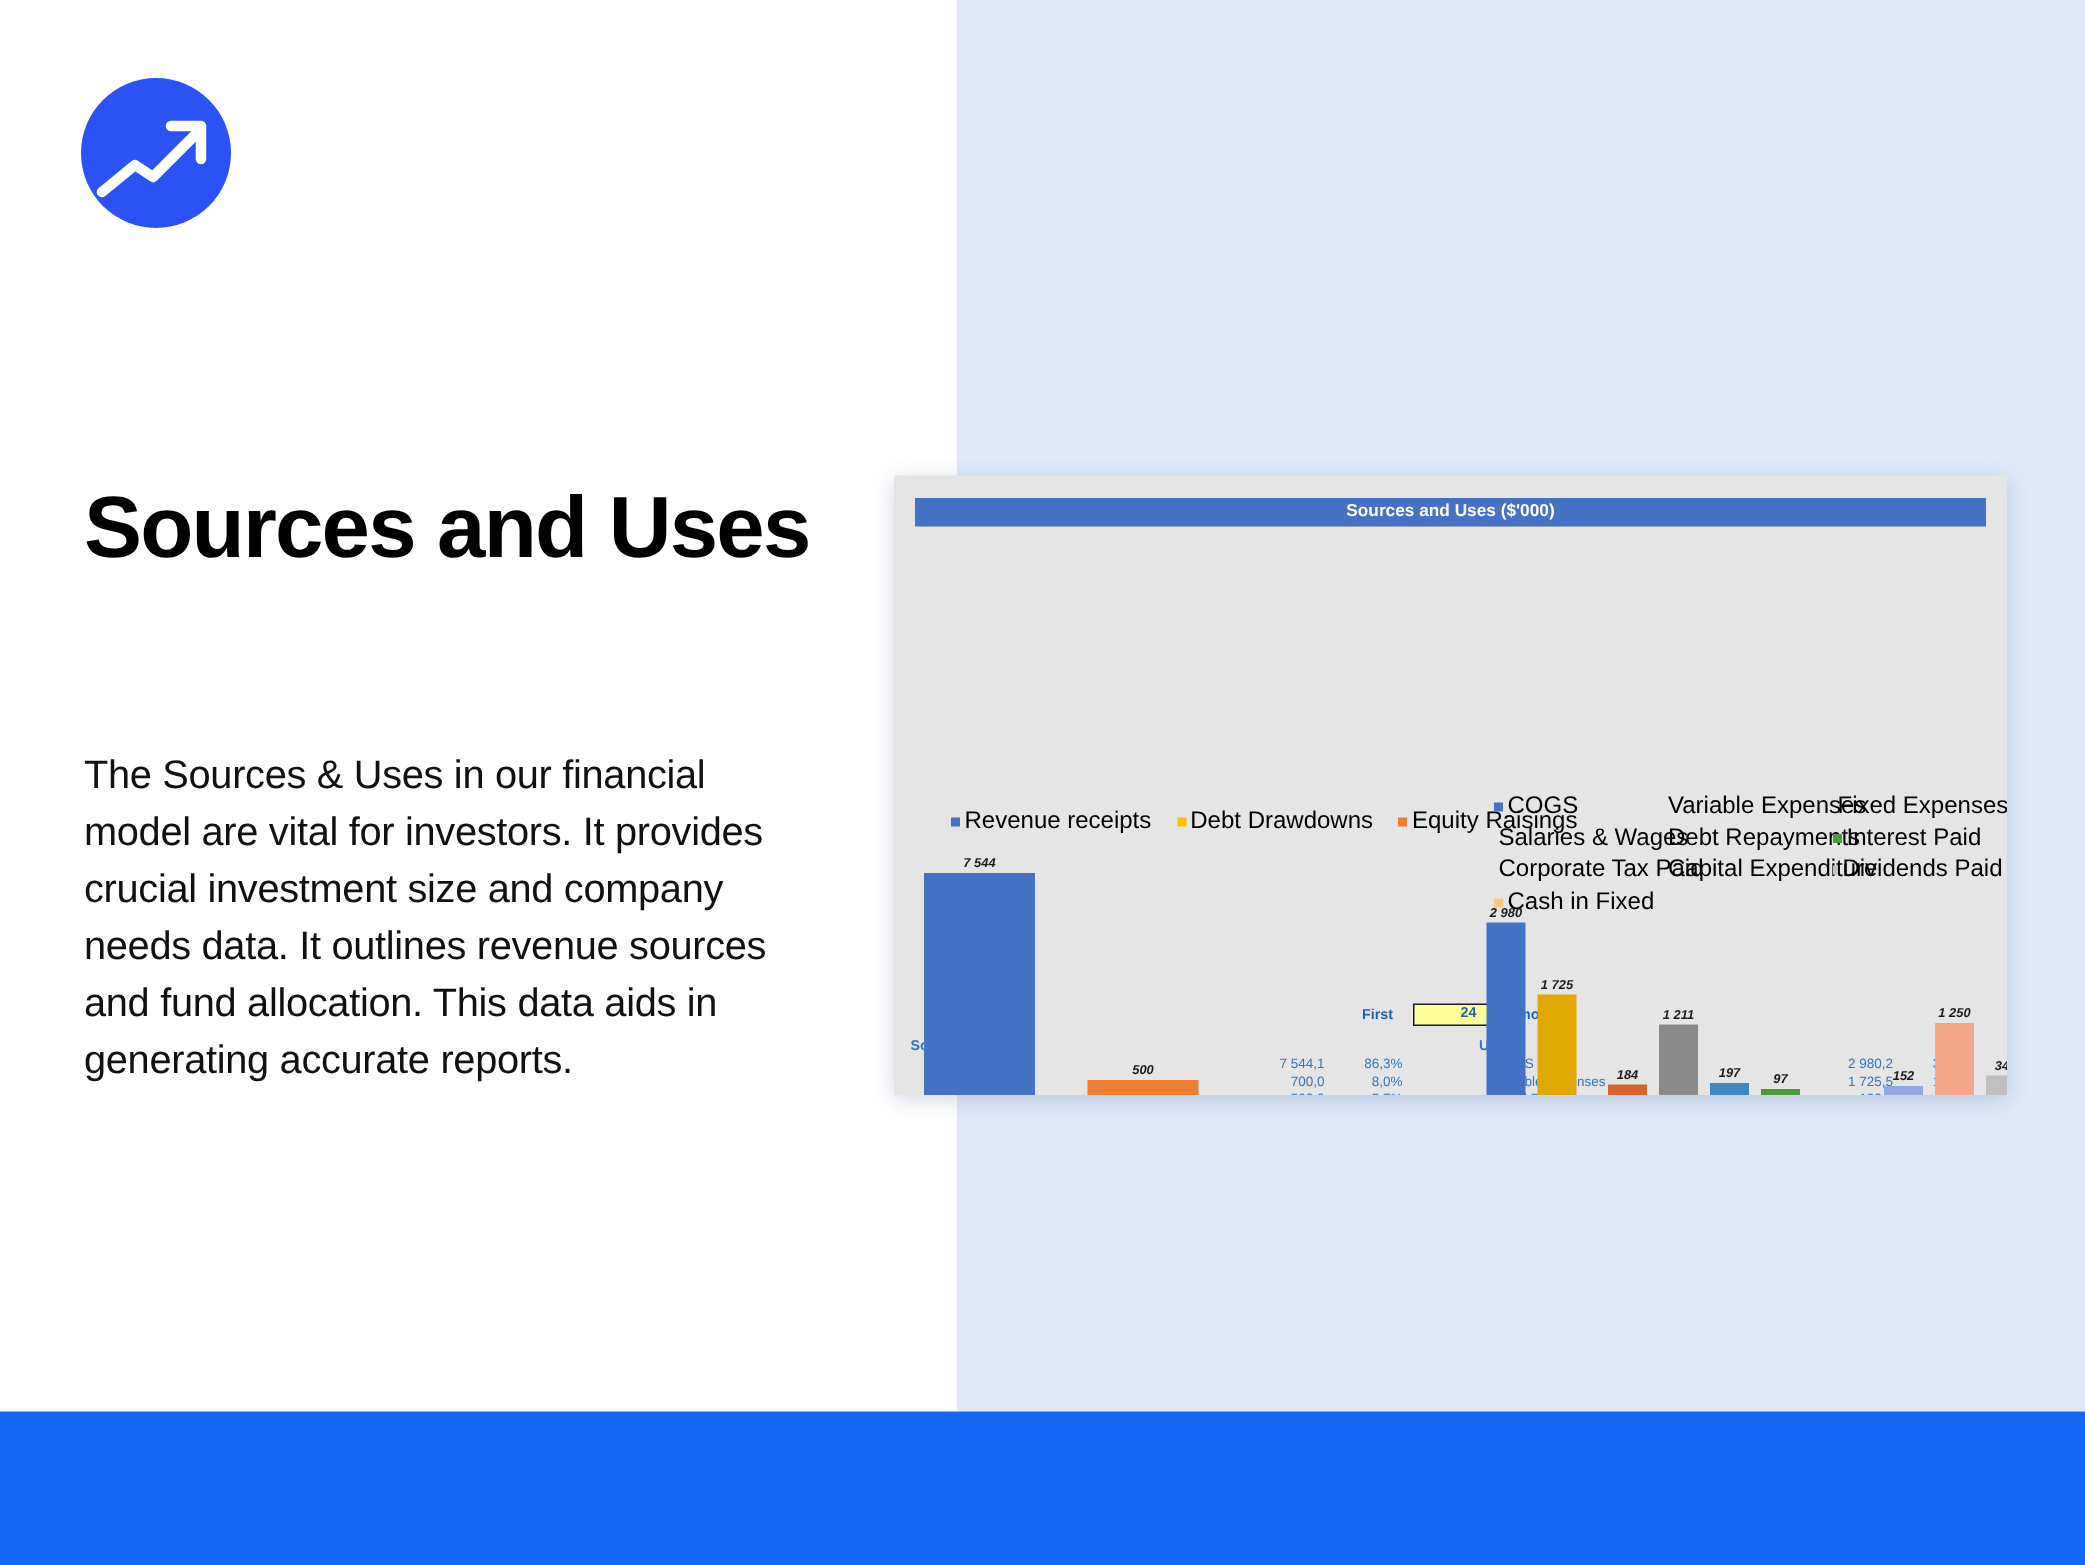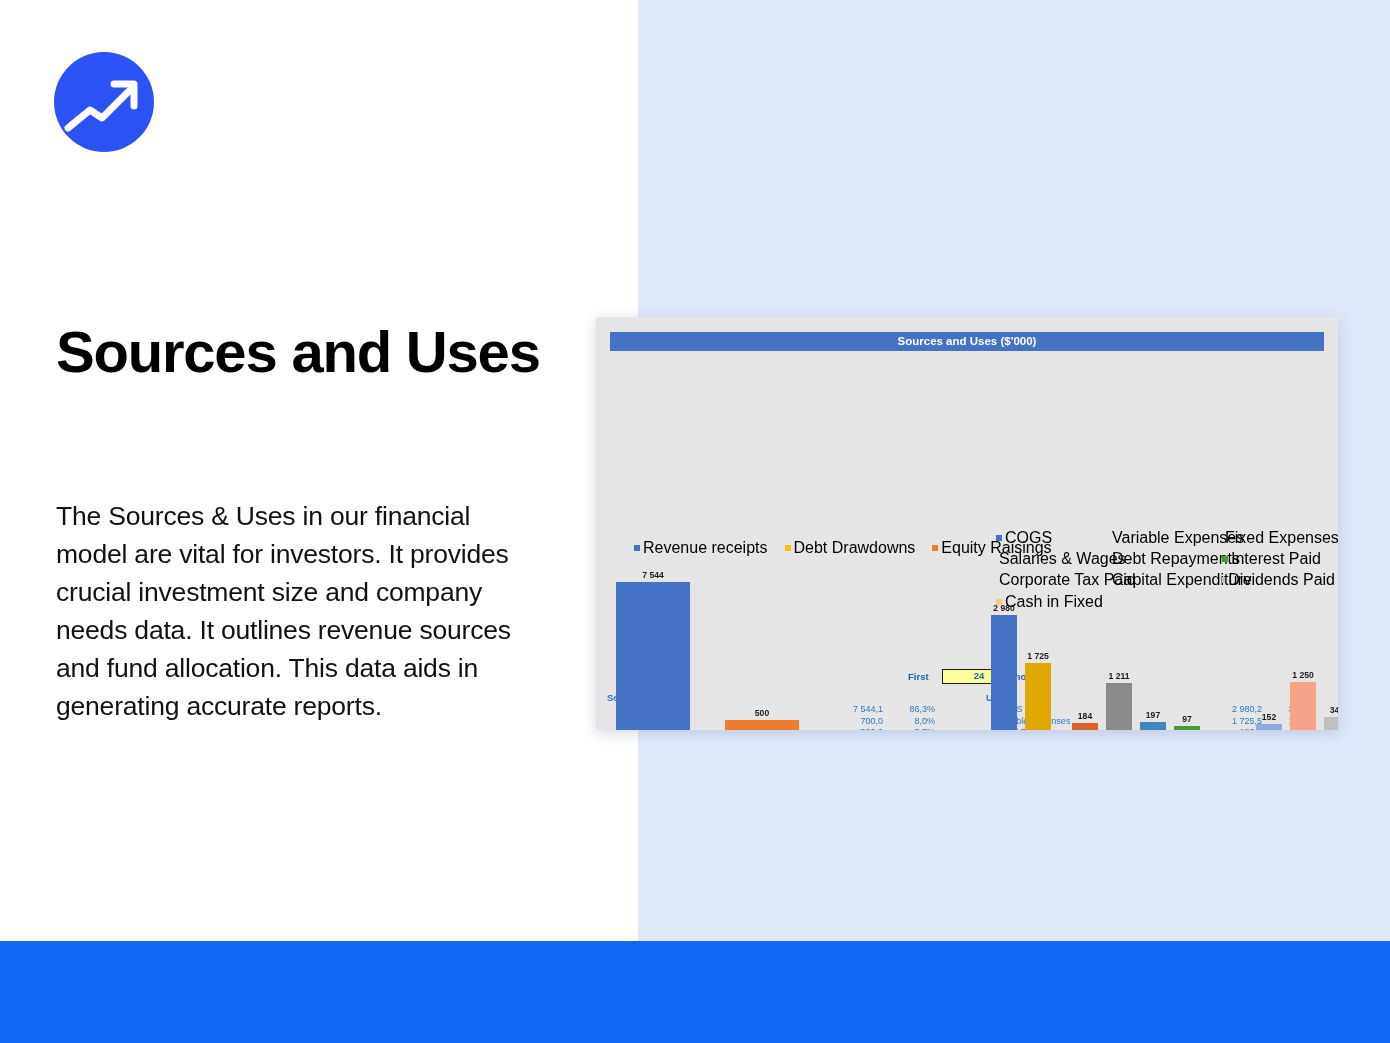--- a/index.html
+++ b/index.html
@@ -111,21 +111,21 @@
     position:absolute; left:400px; top:212px; width:340px;
   }
   #legend-uses .lg-row { display:flex; margin-bottom:3.2px; }
   #legend-uses .lg-col { width:113px; }
 
   
   .chart { position:absolute; bottom:0; }
   #chart-sources { left:20px; width:320px; height:165px; }
   #chart-uses    { left:395px; width:335px; height:132px; }
   .bars { position:absolute; left:0; bottom:0; width:100%; height:100%;
-          display:flex; align-items:flex-end; }
+          display:flex; align-items:flex-end;font-style:italic; }
   .bar-slot { position:relative; height:100%; display:flex;
               flex-direction:column; justify-content:flex-end; align-items:center; }
   .bar-lbl { font-size:8.6px; font-weight:bold; color:#1c1c1c;
              margin-bottom:2px; white-space:nowrap; }
   .bar-rect { width:100%; }
 </style>
 </head>
 <body>
 
 <div id="right-panel-bg"></div>

